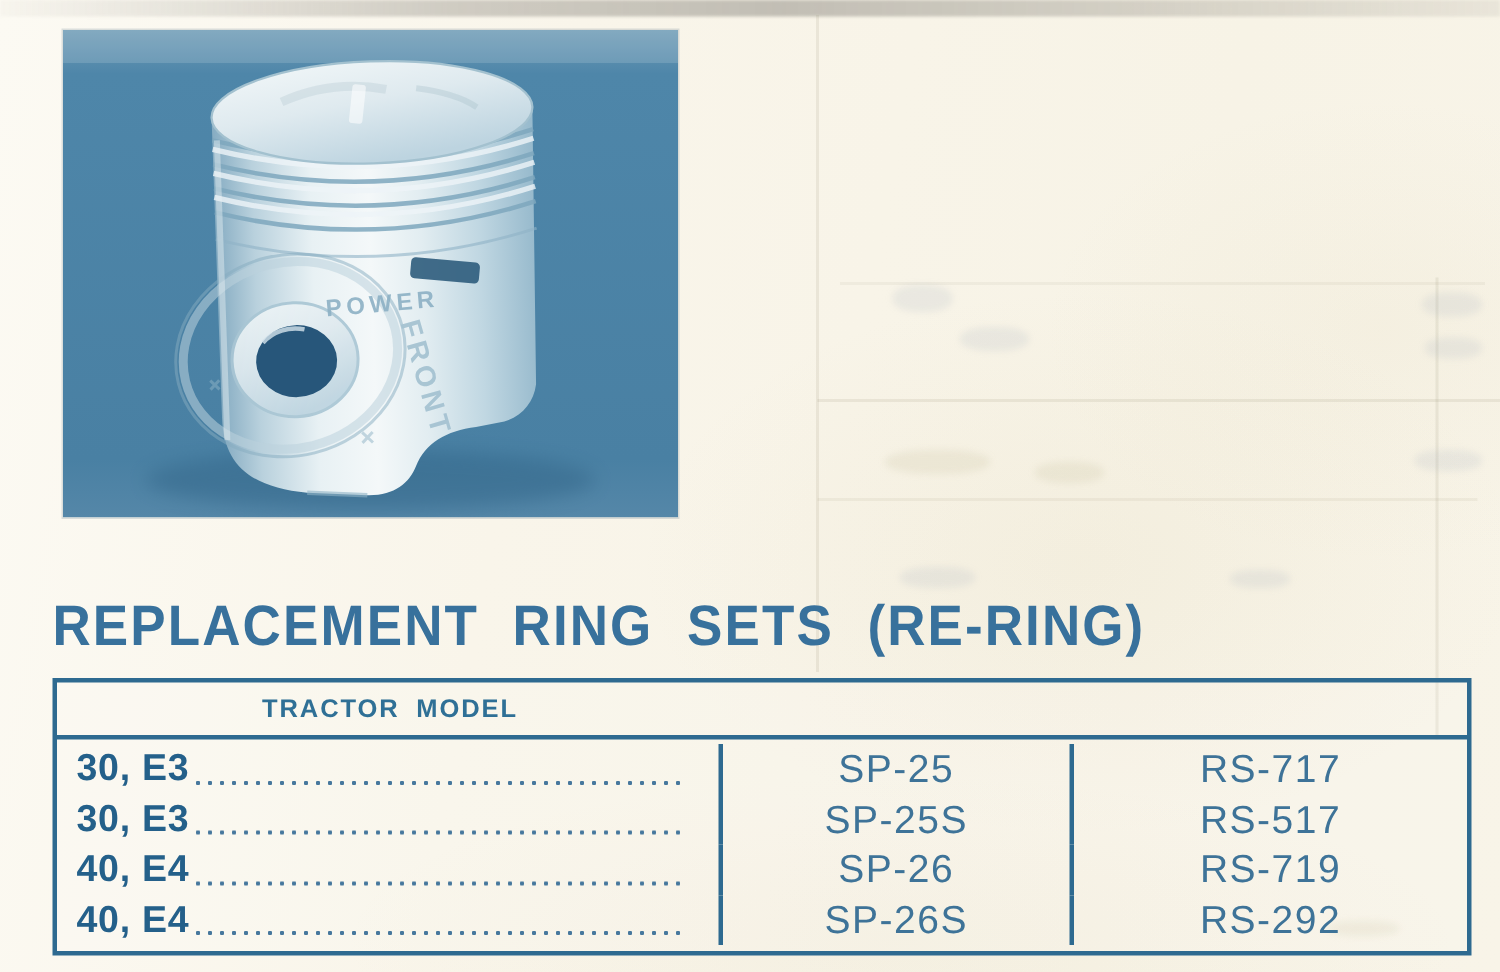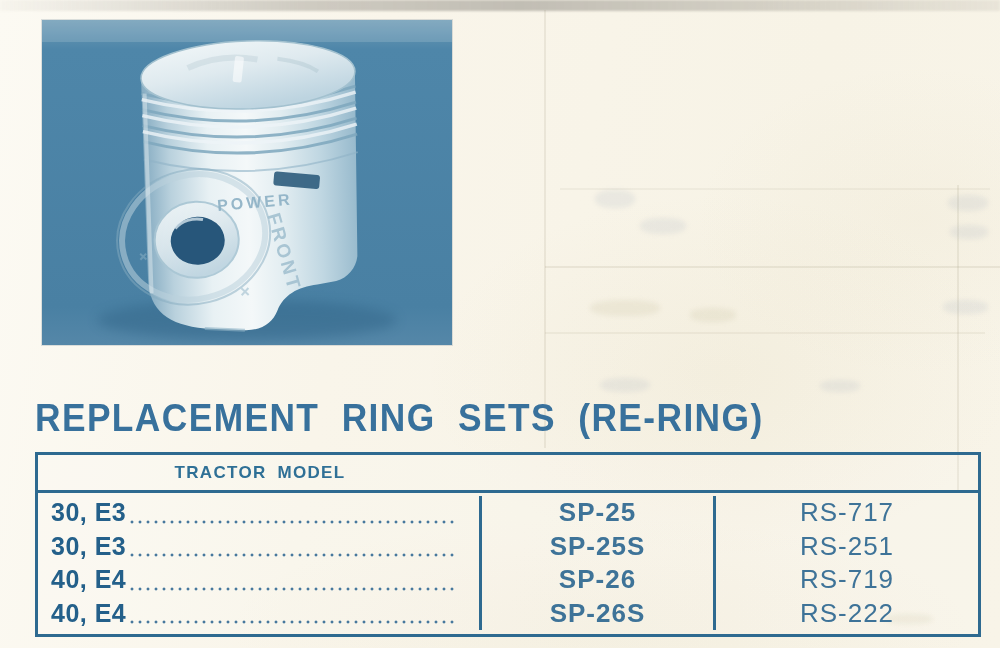--- a/index.html
+++ b/index.html
@@ -71,21 +71,21 @@
     grid-column:1;
   }
   .dots{
     flex:1;height:4px;margin:0 22px 0 4px;transform:translateY(9px);
     background-image:radial-gradient(circle at 2px 2px,#47789d 1.3px,rgba(0,0,0,0) 1.7px);
     background-size:8px 4px;background-repeat:repeat-x;background-position:left center;
   }
   .td-piston{
     display:flex;align-items:center;justify-content:center;
     border-right:3px solid #2e6a90;box-sizing:border-box;
-    font-size:26px;font-weight:bold;color:#3e7398;letter-spacing:1px;
+    font-size:26px;font-weight:normal;color:#3e7398;letter-spacing:1px;
     grid-column:2;
     text-align:center;
   }
   .td-rering{
     display:flex;align-items:center;justify-content:center;
     font-size:26px;font-weight:normal;color:#3e7398;letter-spacing:1px;
     grid-column:3;
   }
   
   .ghost{position:absolute;pointer-events:none;}
@@ -210,36 +210,36 @@
         <div class="td-piston">SP-25</div>
         <div class="td-rering">RS-717</div>
       </div>
 
       <div class="row">
         <div class="td-model">
           <span>30, E3</span>
           <span class="dots"></span>
         </div>
         <div class="td-piston">SP-25S</div>
-        <div class="td-rering">RS-251</div>
+        <div class="td-rering">RS-517</div>
       </div>
 
       <div class="row">
         <div class="td-model">
           <span>40, E4</span>
           <span class="dots"></span>
         </div>
         <div class="td-piston">SP-26</div>
         <div class="td-rering">RS-719</div>
       </div>
 
       <div class="row">
         <div class="td-model">
           <span>40, E4</span>
           <span class="dots"></span>
         </div>
         <div class="td-piston">SP-26S</div>
-        <div class="td-rering">RS-222</div>
+        <div class="td-rering">RS-292</div>
       </div>
 
     </div>
   </div>
 </div>
 
 </body></html>

